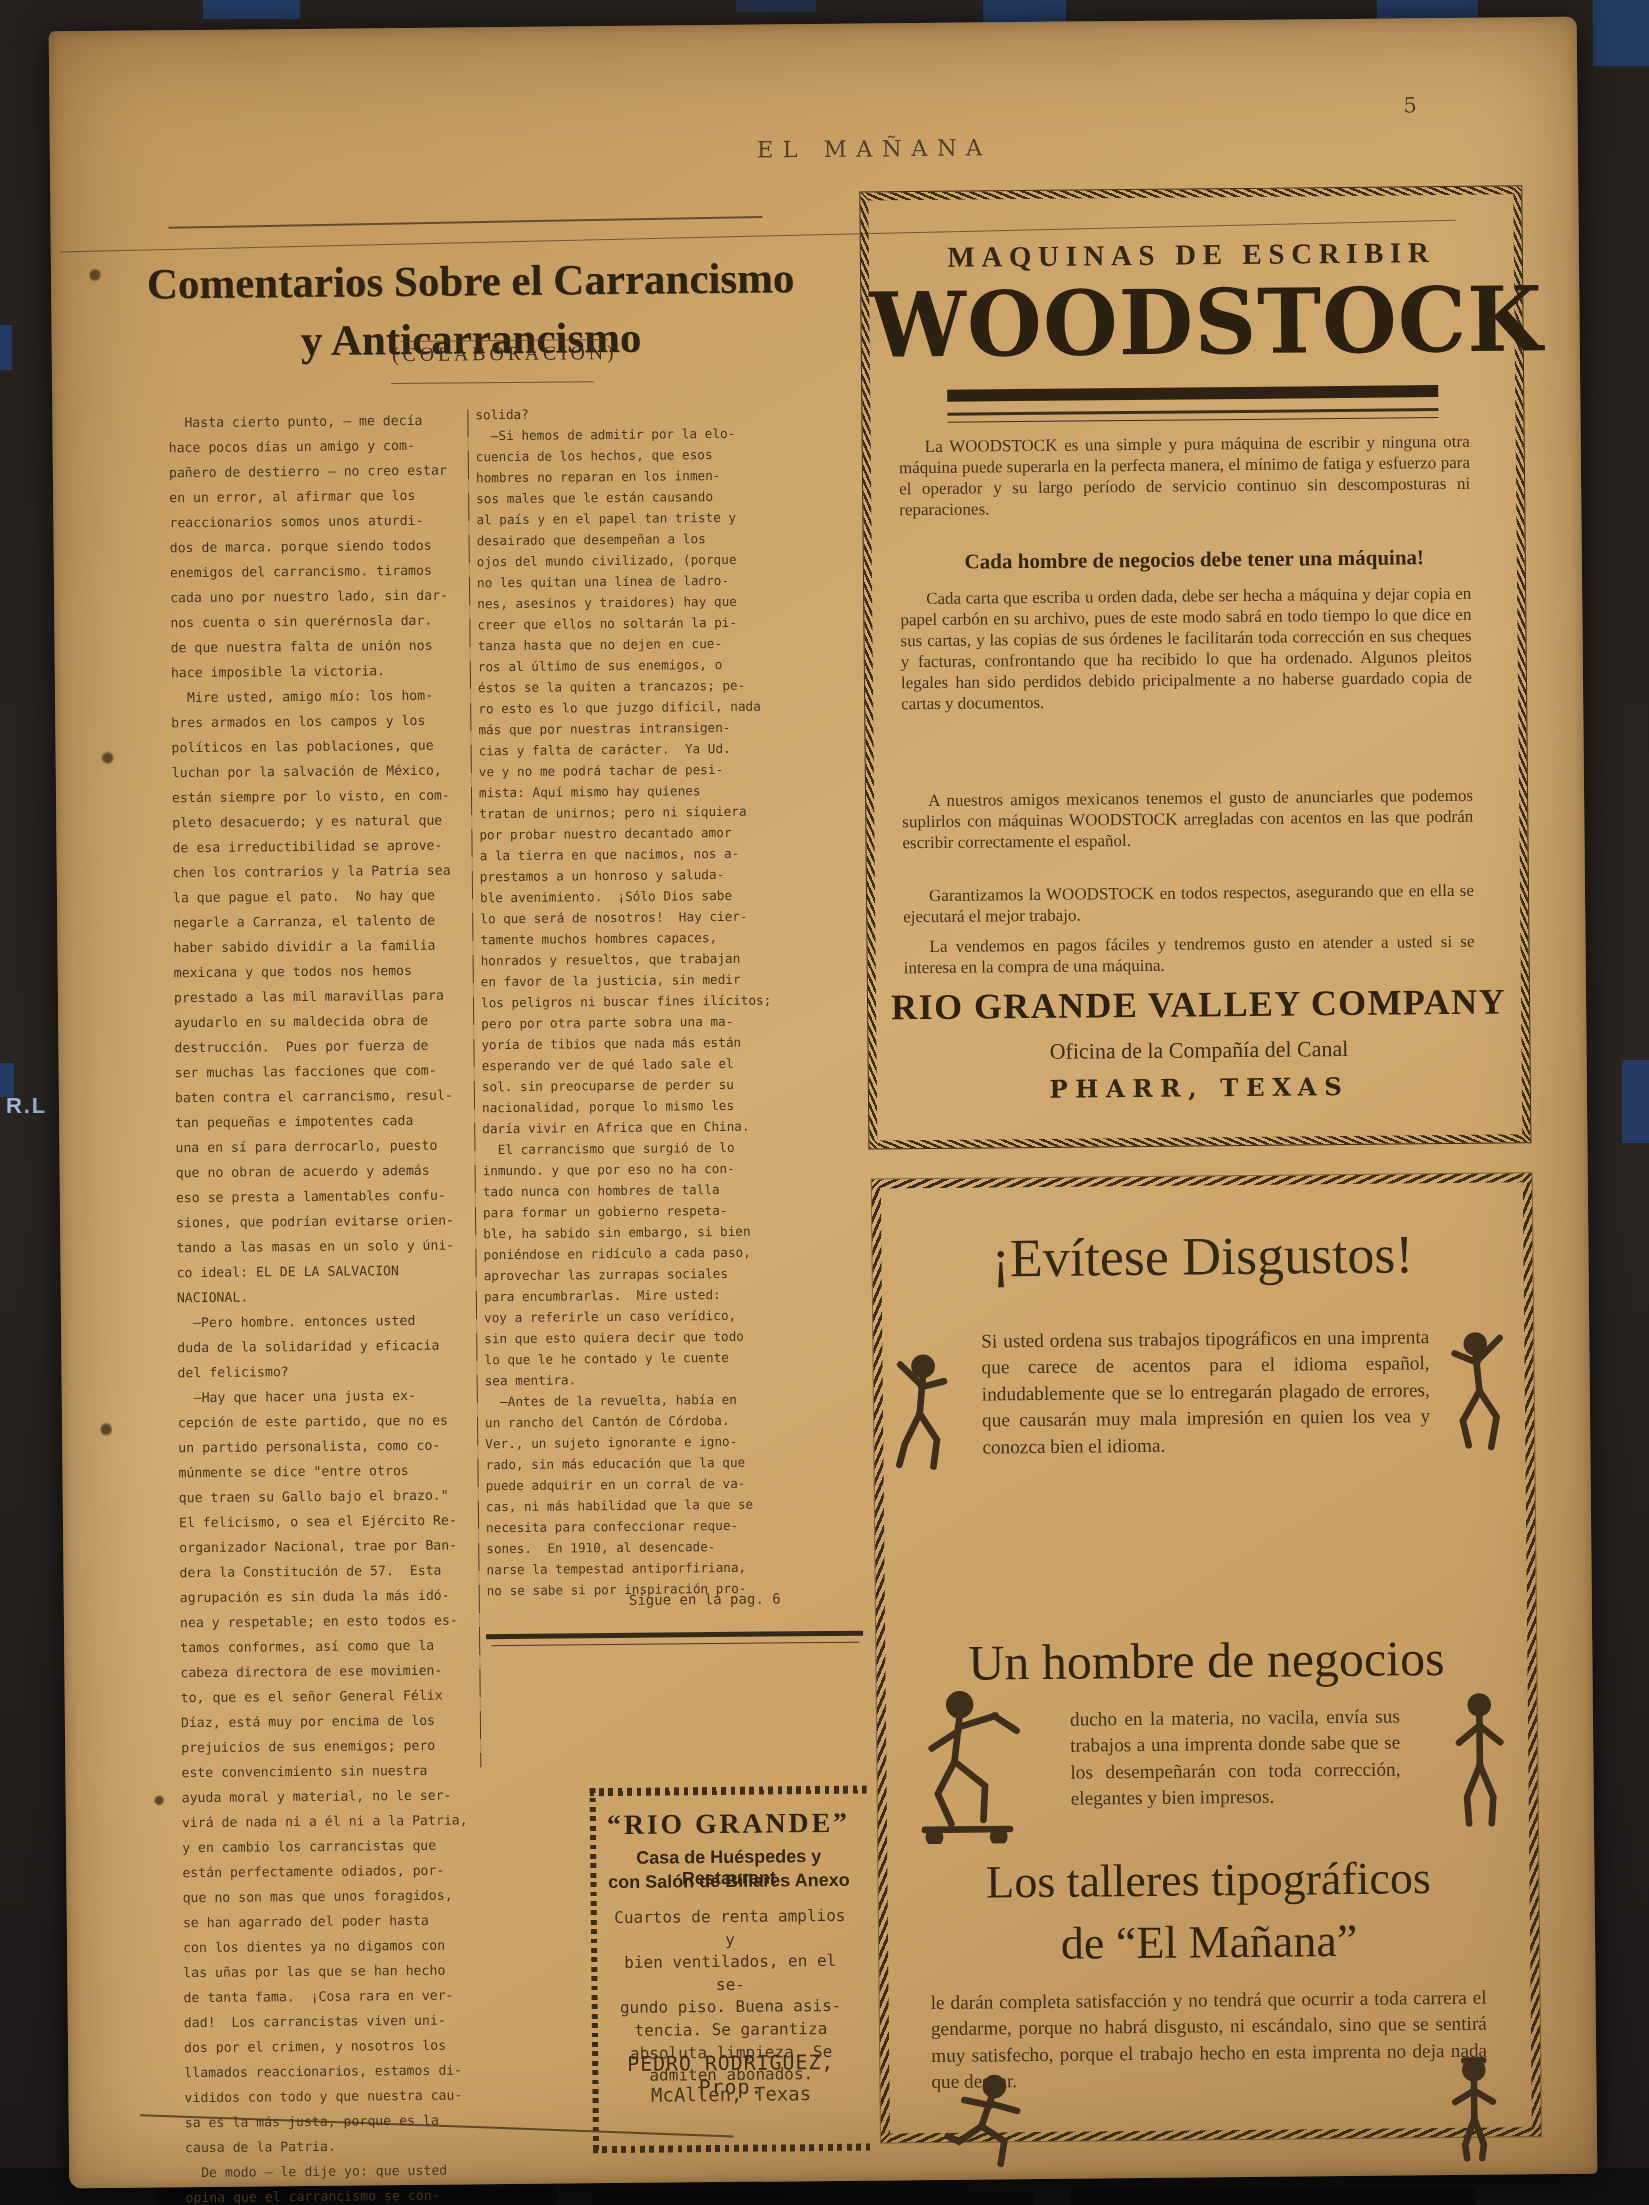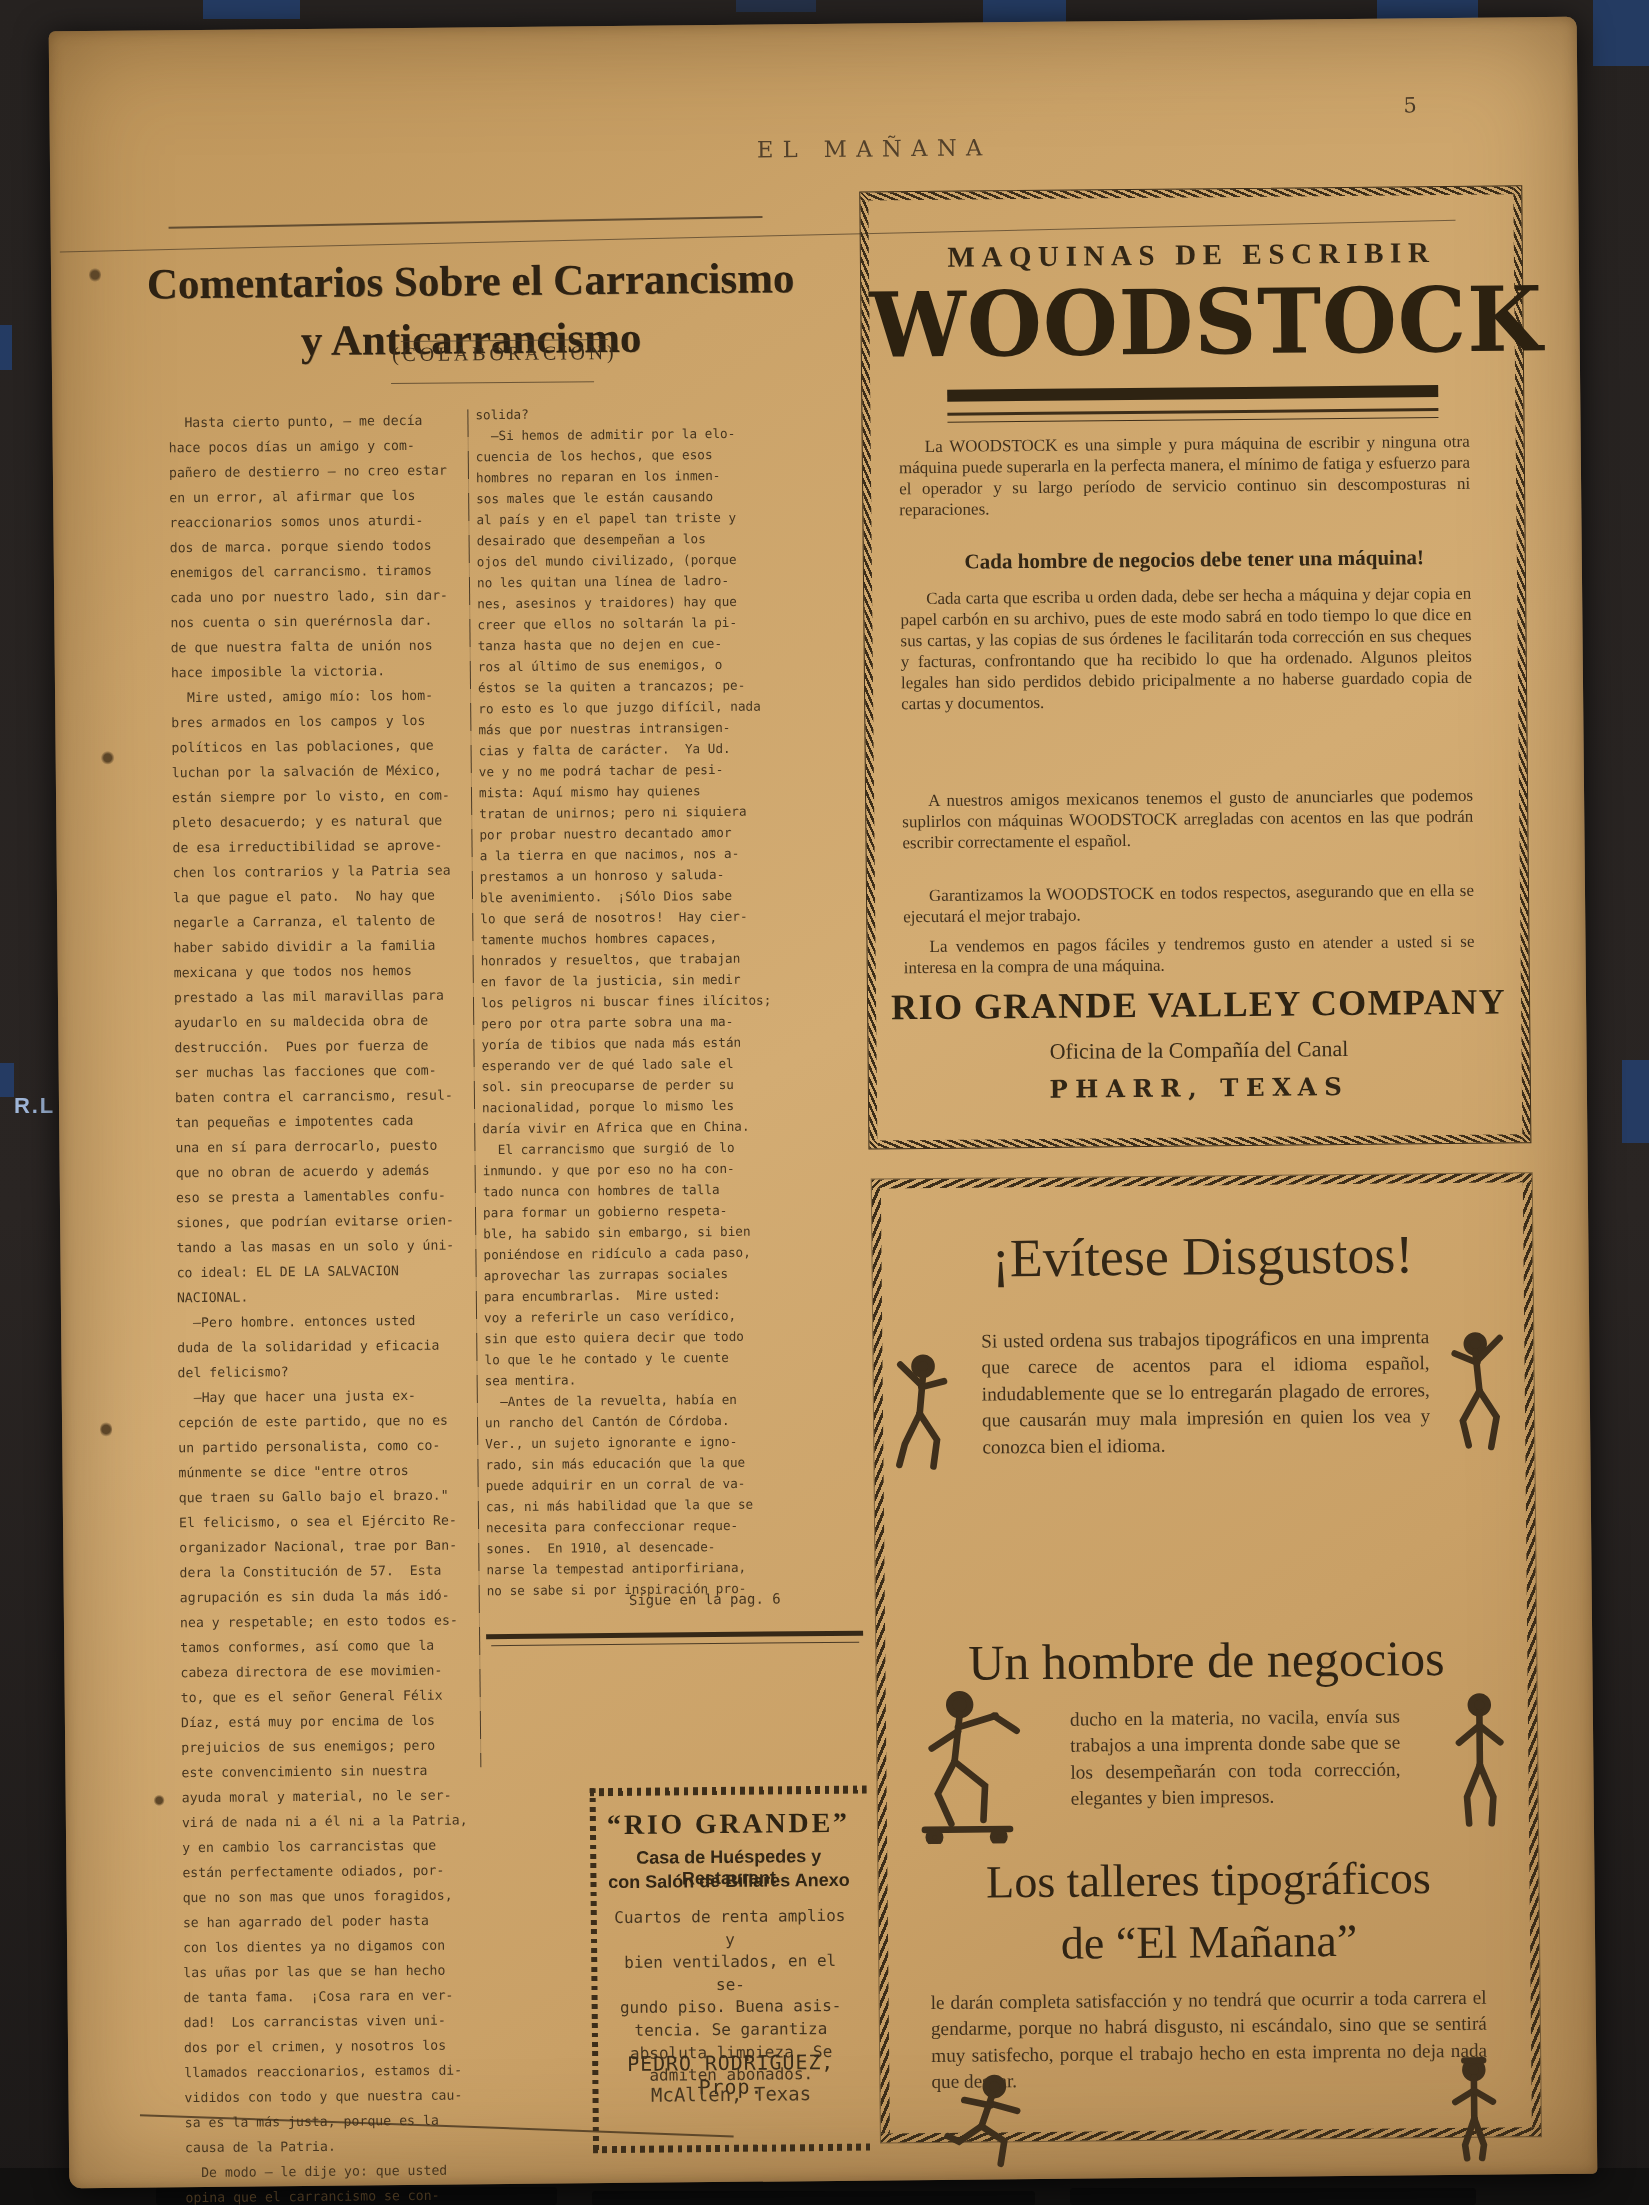--- a/index.html
+++ b/index.html
@@ -106,21 +106,21 @@
 <div class="canvas">
 
   <div class="bgblue" style="left:203px;top:0;width:97px;height:19px;"></div>
   <div class="bgblue" style="left:736px;top:0;width:80px;height:12.3px;opacity:.5;"></div>
   <div class="bgblue" style="left:983px;top:0;width:83px;height:24.5px;"></div>
   <div class="bgblue" style="left:1377px;top:0;width:101px;height:28px;"></div>
   <div class="bgblue" style="left:1593px;top:0;width:57px;height:66px;"></div>
   <div class="bgblue" style="left:1622px;top:1060px;width:27px;height:83px;"></div>
   <div class="bgblue" style="left:0;top:325px;width:12.3px;height:45px;"></div>
   <div class="bgblue" style="left:0;top:1063px;width:14px;height:34px;"></div>
-  <div class="margin-frag" style="left:14px;top:1093px;">R.L</div>
+  <div class="margin-frag" style="left:6px;top:1093px;">R.L</div>
   <div class="bgpanel" style="left:0;top:2168px;width:1649px;height:37px;background:#121110;border-radius:0;"></div>
   <div class="bgpanel" style="left:156px;top:2187px;width:401px;height:18.4px;"></div>
   <div class="bgpanel" style="left:592px;top:2191px;width:443px;height:14.6px;"></div>
   <div class="bgpanel" style="left:1070px;top:2188px;width:406px;height:17.4px;"></div>
 
   <div class="paper">
 
     <div class="speck" style="left:38px;top:236px;width:12.3px;height:16px;"></div>
     <div class="speck" style="left:45px;top:720px;width:14px;height:14px;"></div>
     <div class="speck" style="left:38px;top:1390px;width:12.3px;height:17px;"></div>

